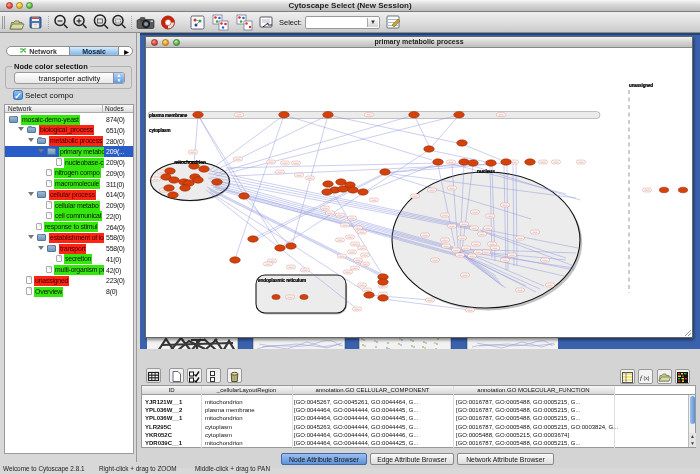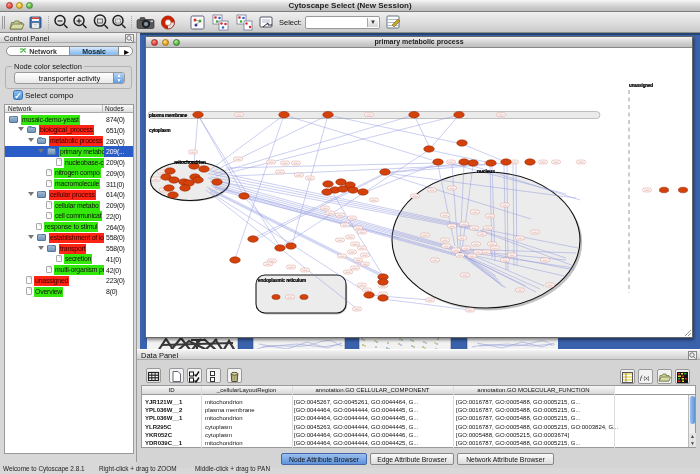--- a/index.html
+++ b/index.html
@@ -25,21 +25,21 @@
 #cpanel { left:0; top:33px; width:140px; height:429px; background:#d8d8d8; }
 #cpanel .edge { position:absolute; left:136px; top:0; width:1px; height:429px; background:#9a9a9a; }
 #cpanel .hdr { position:absolute; left:0; top:0; width:136px; height:10px; background:linear-gradient(#f4f4f4,#d2d2d2); border-bottom:1px solid #aaa; }
 #cpanel .hdr span { position:absolute; left:4px; top:1px; font-size:7.5px; color:#111; }
 #tabs { position:absolute; left:6px; top:13px; width:127px; height:10px; background:#fff; border:1px solid #8e8e8e; border-radius:5.5px; overflow:hidden; }
 #tabs .seg { position:absolute; top:0; height:100%; font-size:7px; font-weight:bold; color:#333; text-align:center; line-height:10px; }
 #tabs .net { left:0; width:62px; }
 #tabs .mos { left:62px; width:50px; background:linear-gradient(#d9eafc,#8fc1f0 80%); border-left:1px solid #8e8e8e; border-right:1px solid #8e8e8e; color:#123; }
 #tabs .arr { left:112px; width:15px; font-size:6px; color:#000; }
 #grpbox { position:absolute; left:5px; top:33px; width:127px; height:23px; border:1px solid #b2b2b2; border-radius:3px; }
-#grpbox .lbl { position:absolute; left:6px; top:-5px; background:#d8d8d8; padding:0 2px; font-size:7.5px; font-weight:normal; color:#111; }
+#grpbox .lbl { position:absolute; left:6px; top:-5px; background:#d8d8d8; padding:0 2px; font-size:7.5px; font-weight:bold; color:#111; }
 #combo { position:absolute; left:8px; top:5px; width:111px; height:12px; background:linear-gradient(#fff,#e8e8e8); border:1px solid #9a9a9a; border-radius:3px; font-size:7.5px; color:#111; text-align:center; line-height:12px; }
 #combo .btn { position:absolute; right:0px; top:0px; width:11px; height:10px; background:linear-gradient(#b5d4f6,#5e9be4); border-left:1px solid #88a; border-radius:0 2px 2px 0; color:#fff; font-size:5px; line-height:5px; }
 #chk { position:absolute; left:13px; top:57px; width:10px; height:10px; background:linear-gradient(#8ec0f0,#4a90d9); border:1px solid #3a70b0; border-radius:2.5px; color:#fff; font-size:9px; line-height:10px; text-align:center; font-weight:bold;}
 #chk-lbl { position:absolute; left:25px; top:58px; font-size:8px; color:#111; }
 #treebox { position:absolute; left:4px; top:71px; width:130px; height:350px; background:#fff; border:1px solid #9a9a9a; }
 #treehdr { position:absolute; left:0; top:0; width:128px; height:8px; background:linear-gradient(#fafafa,#dedede); border-bottom:1px solid #aaa; font-size:6.5px; color:#222; }
 #treehdr .c1 { position:absolute; left:3px; top:0px; }
 #treehdr .c2 { position:absolute; left:100px; top:0px; }
 #treehdr .sp { position:absolute; left:97px; top:0; width:1px; height:8px; background:#bbb; }
 .trow { position:absolute; left:0; width:128px; height:11px; font-size:6.9px; letter-spacing:-0.2px; white-space:nowrap; overflow:hidden; }
@@ -200,28 +200,20 @@
       </g>
     </svg>
     <span id="search-lbl">Select:</span>
     <div id="search-box">
         <div class="arr">▼</div>
       </div>
   </div>
 
   <div id="cpanel" class="abs">
     <div class="edge"></div>
-    <div class="hdr">
-        <span>Control Panel</span>
-      <svg style="position:absolute;right:2px;top:1px" width="9" height="9">
-          <rect x="0.5" y="0.5" width="8" height="8" fill="#eee" stroke="#888"></rect>
-          <circle cx="4" cy="4" r="2.2" fill="none" stroke="#777"></circle>
-          <line x1="5.5" y1="5.5" x2="7.5" y2="7.5" stroke="#777"></line>
-        </svg>
-    </div>
     <div id="tabs">
       <div class="seg net"><svg width="8" height="8" style="vertical-align:-1px">
             <path d="M1 2 L4 2 L6 5 L7 5 M1 5 L3 5 L5 2 L7 2" stroke="#2a2" stroke-width="1" fill="none"></path>
           </svg> Network</div>
       <div class="seg mos">Mosaic</div>
       <div class="seg arr">▶</div>
     </div>
     <div id="grpbox">
         <span class="lbl">Node color selection</span>
       <div id="combo">transporter activity<div class="btn">▲<br>▼</div></div>
@@ -709,28 +701,20 @@
       <svg style="position:absolute;right:1px;bottom:1px" width="8" height="8">
           <g stroke="#999" stroke-width="1">
             <line x1="8" y1="2" x2="2" y2="8"></line>
             <line x1="8" y1="5" x2="5" y2="8"></line>
           </g>
         </svg>
     </div>
   </div>
 
   <div id="dpanel" class="abs">
-    <div class="hdr">
-        <span>Data Panel</span>
-      <svg style="position:absolute;right:3px;top:1px" width="9" height="9">
-          <rect x="0.5" y="0.5" width="8" height="8" fill="#eee" stroke="#888"></rect>
-          <circle cx="4" cy="4" r="2.2" fill="none" stroke="#777"></circle>
-          <line x1="5.5" y1="5.5" x2="7.5" y2="7.5" stroke="#777"></line>
-        </svg>
-    </div>
 
     <div class="dbtn" style="left:9px; top:19px;"><svg width="13" height="13">
           <rect x="1.5" y="2.5" width="10" height="8" fill="#fff" stroke="#222" stroke-width="1.2"></rect>
           <line x1="1.5" y1="5.2" x2="11.5" y2="5.2" stroke="#222" stroke-width="1.2"></line>
           <line x1="1.5" y1="7.8" x2="11.5" y2="7.8" stroke="#222" stroke-width="1.2"></line>
           <line x1="4.8" y1="2.5" x2="4.8" y2="10.5" stroke="#222"></line>
           <line x1="8.1" y1="2.5" x2="8.1" y2="10.5" stroke="#222"></line>
         </svg></div>
     <div class="dbtn" style="left:32px; top:19px;"><svg width="13" height="13">
           <path d="M3 1.5 L8 1.5 L10.5 4 L10.5 11.5 L3 11.5 Z" fill="#fff" stroke="#667"></path>

